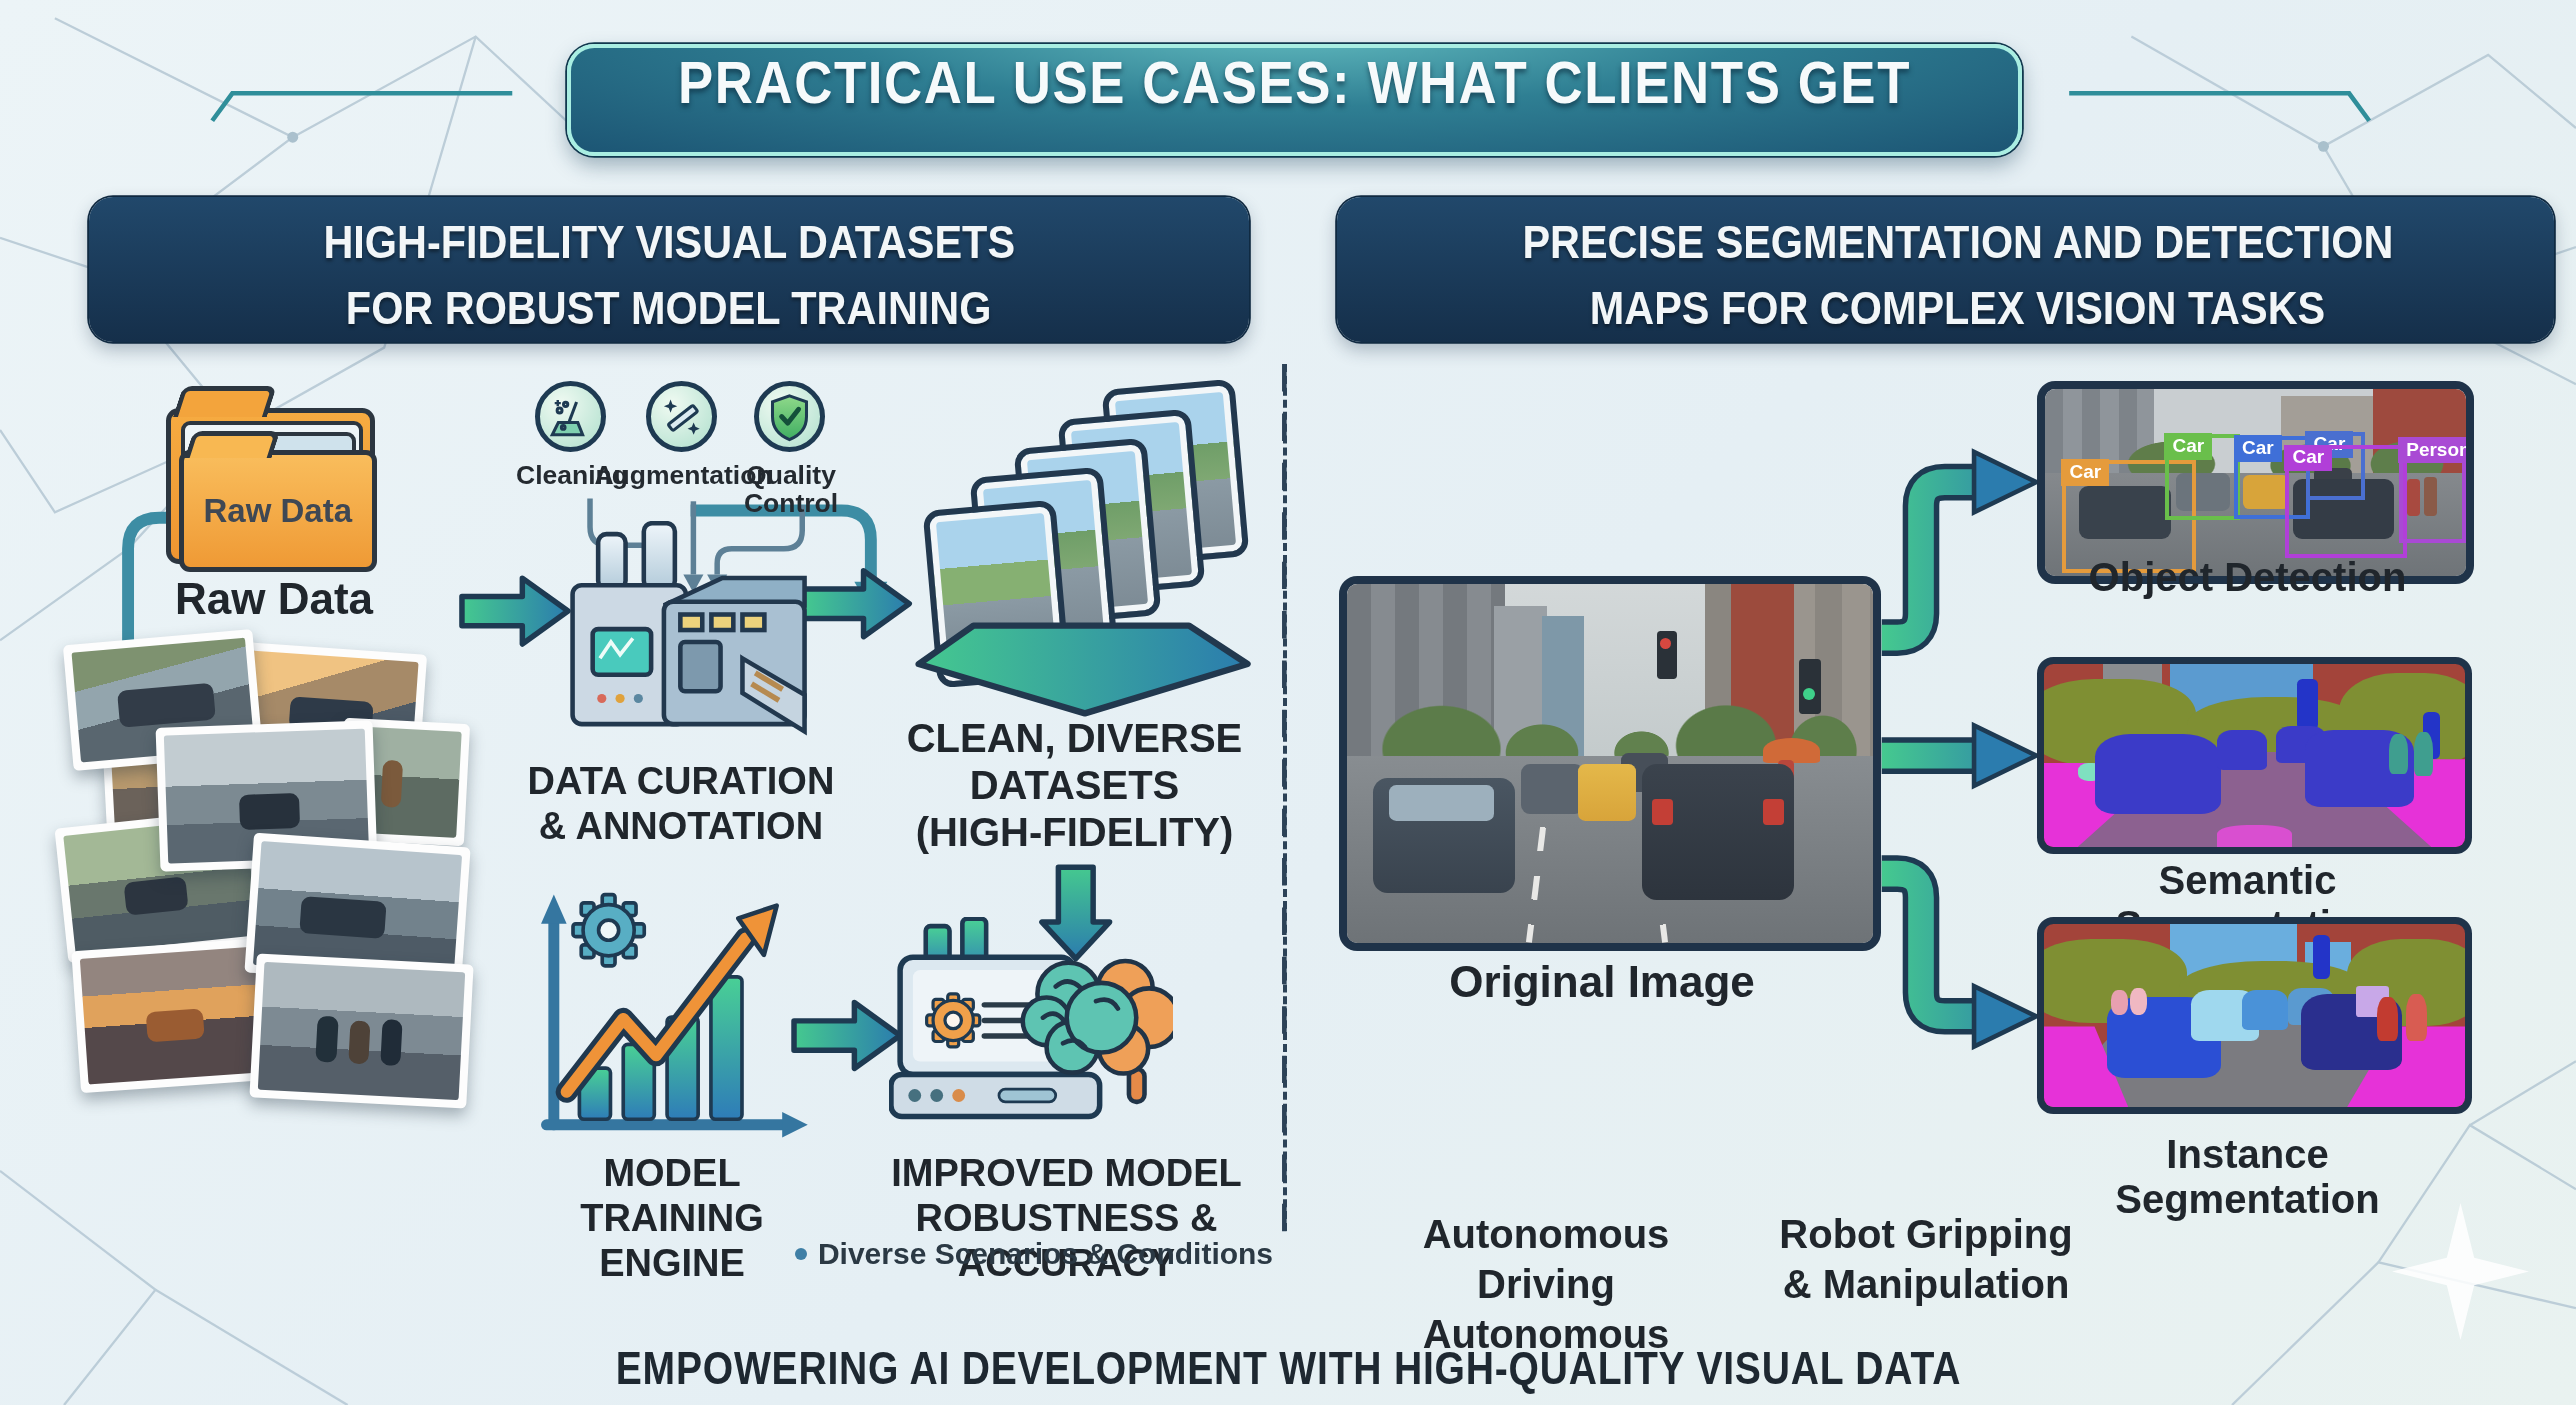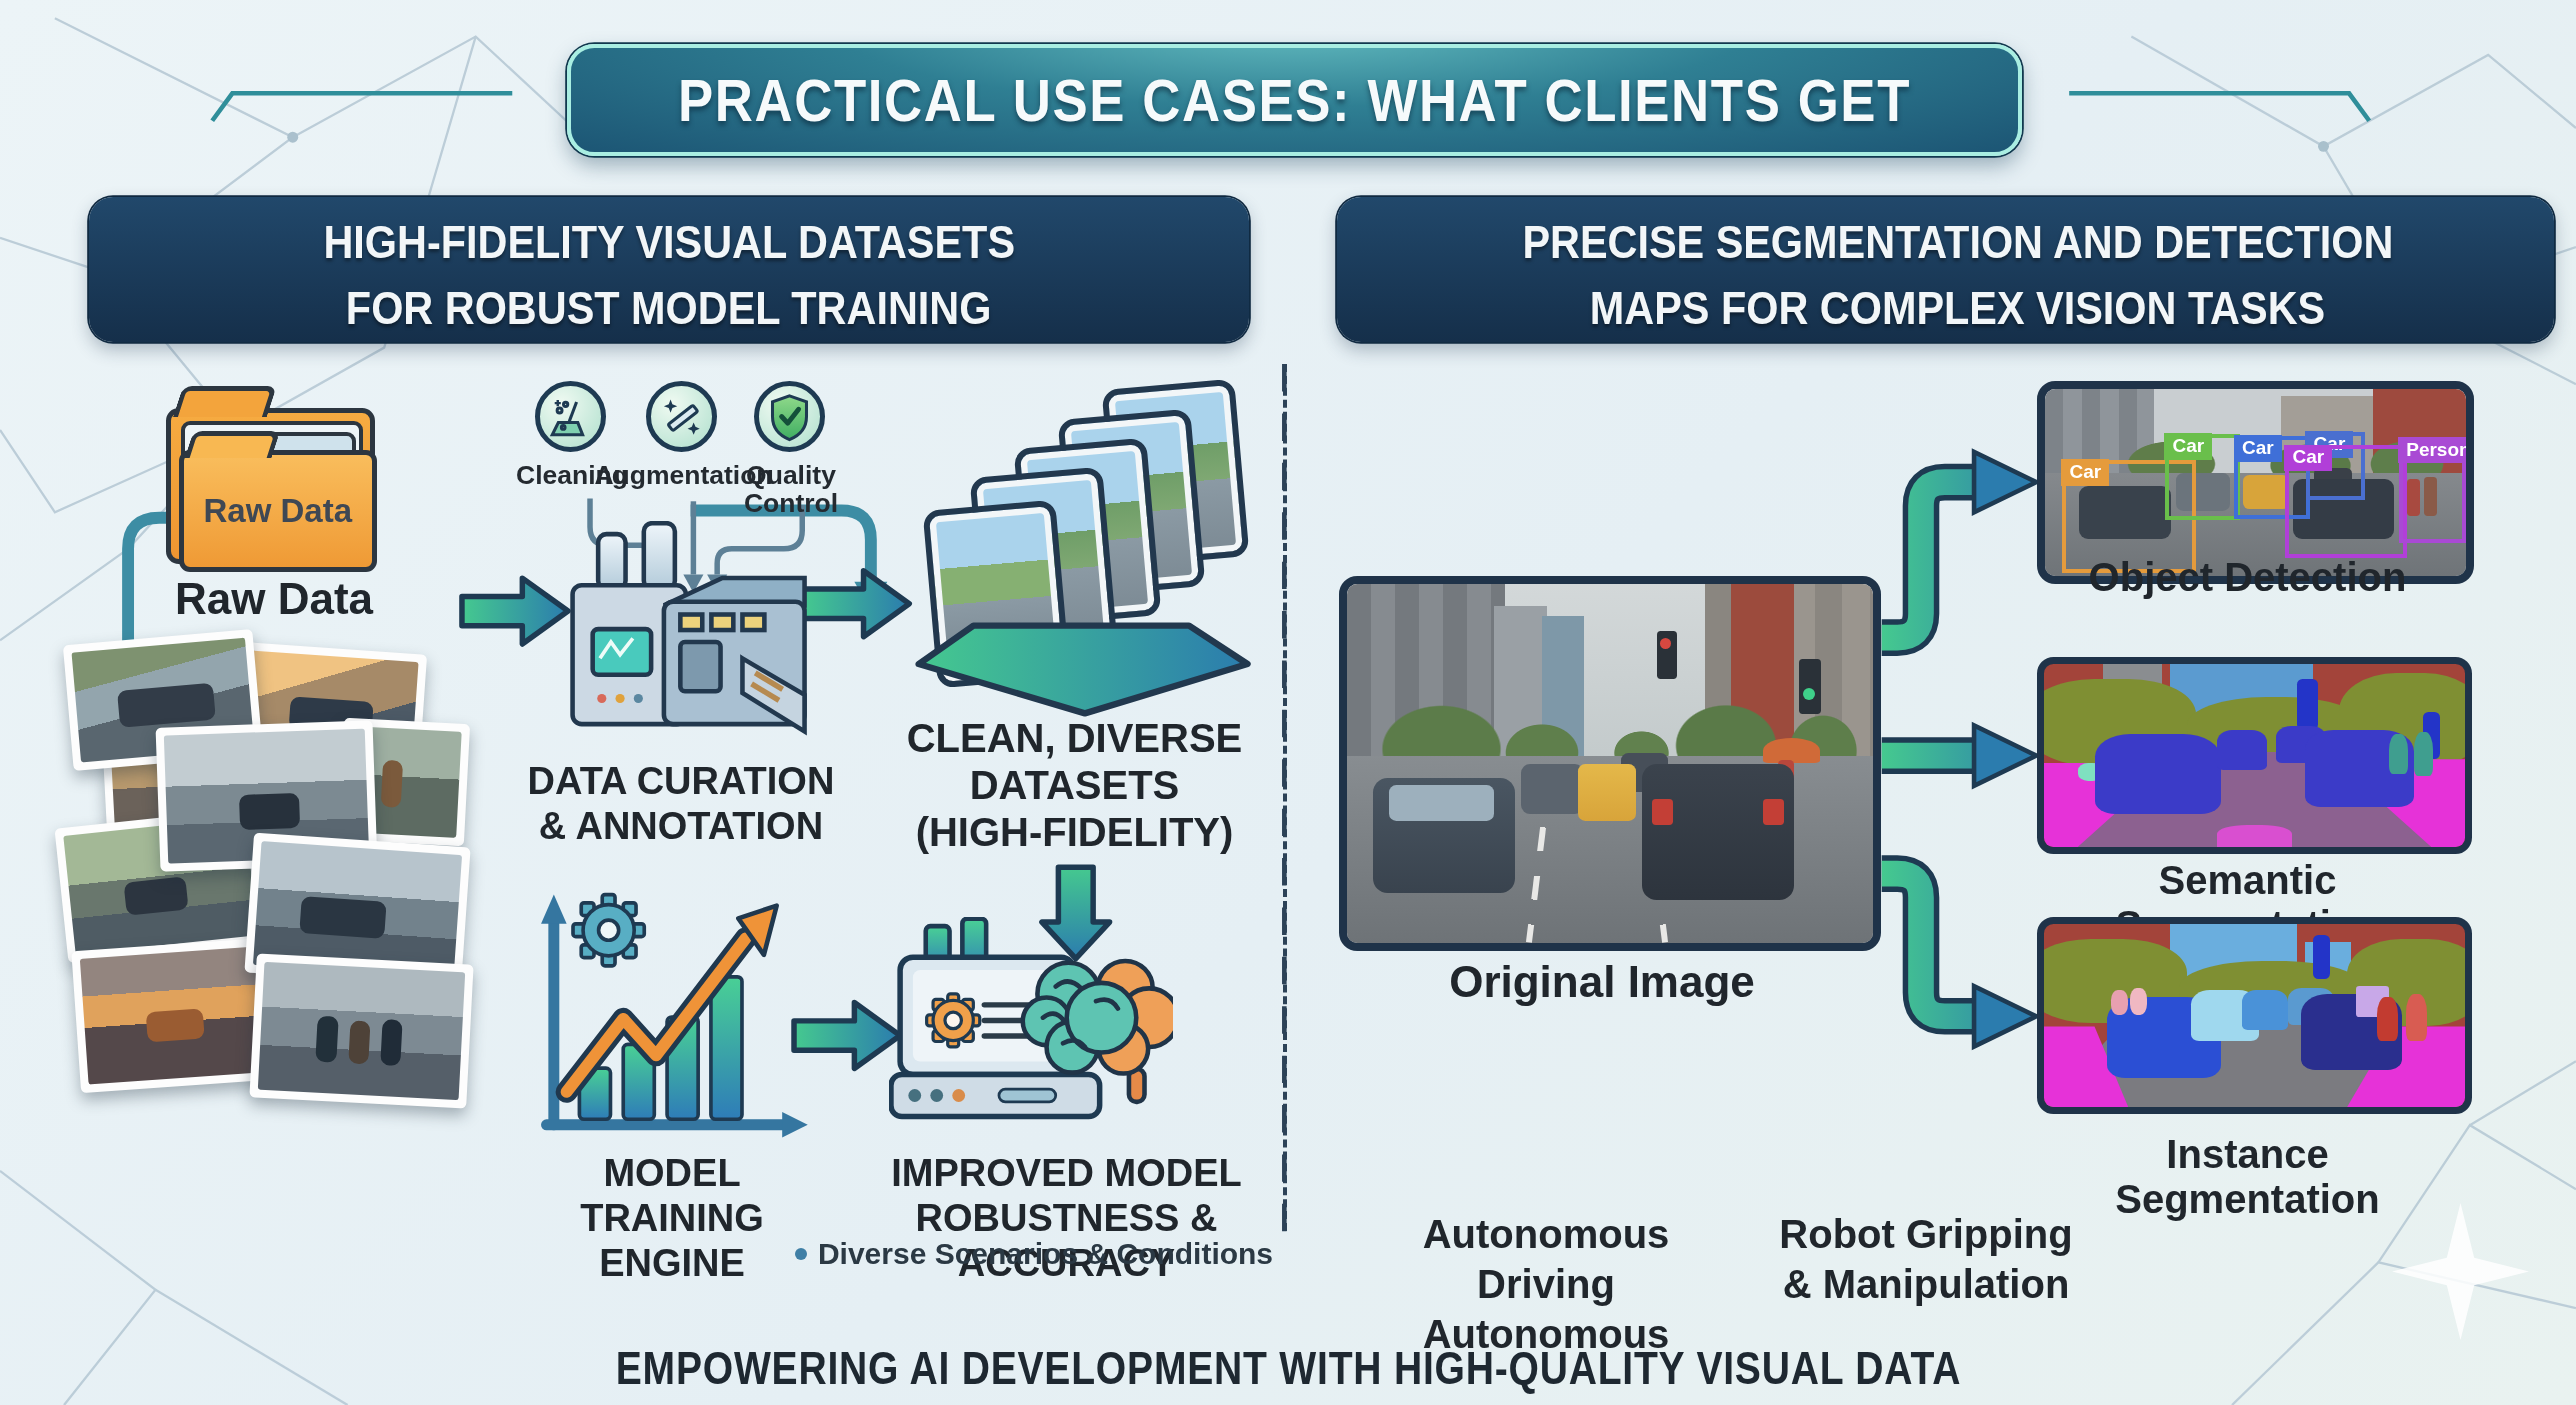--- a/index.html
+++ b/index.html
@@ -8,21 +8,21 @@
     font-family:"Liberation Sans",sans-serif;color:#1d242b;}
   .abs{position:absolute;}
   svg{display:block;}
   .overlay{position:absolute;inset:0;z-index:1;pointer-events:none;}
   .content{position:absolute;inset:0;z-index:2;}
 
   
   .ribbon{left:567px;top:44px;width:1447px;height:104px;border-radius:27.4px;
     background:radial-gradient(ellipse at 50% -20%,#63bcc0 0%,#2f7f93 45%,#1c5574 100%);
     border:4.6px solid #a9eee2;box-shadow:0 9.1px 20px rgba(20,60,85,.35),0 0 0 1.8px #11394e;
-    display:flex;align-items:center;justify-content:center;}
+    display:flex;justify-content:center;}
   .ribbon .t{font-size:60px;font-weight:bold;color:#f6fafb;letter-spacing:1.8px;
     text-shadow:0 3.7px 5.5px rgba(8,35,52,.55);transform:scaleX(.88);white-space:nowrap;display:inline-block;}
 
   
   .phead{border-radius:24px;background:linear-gradient(180deg,#21486b,#152f4a);
     box-shadow:0 7.3px 16.5px rgba(25,50,75,.3),0 0 0 1.8px #0f2940;
     display:flex;flex-direction:column;align-items:center;justify-content:flex-end;}
   .phead span{display:inline-block;font-size:46px;font-weight:bold;color:#f2f6f8;line-height:1.45;
     text-shadow:0 2.7px 3.7px rgba(0,0,0,.4);transform:scaleX(.9);white-space:nowrap;}
 

